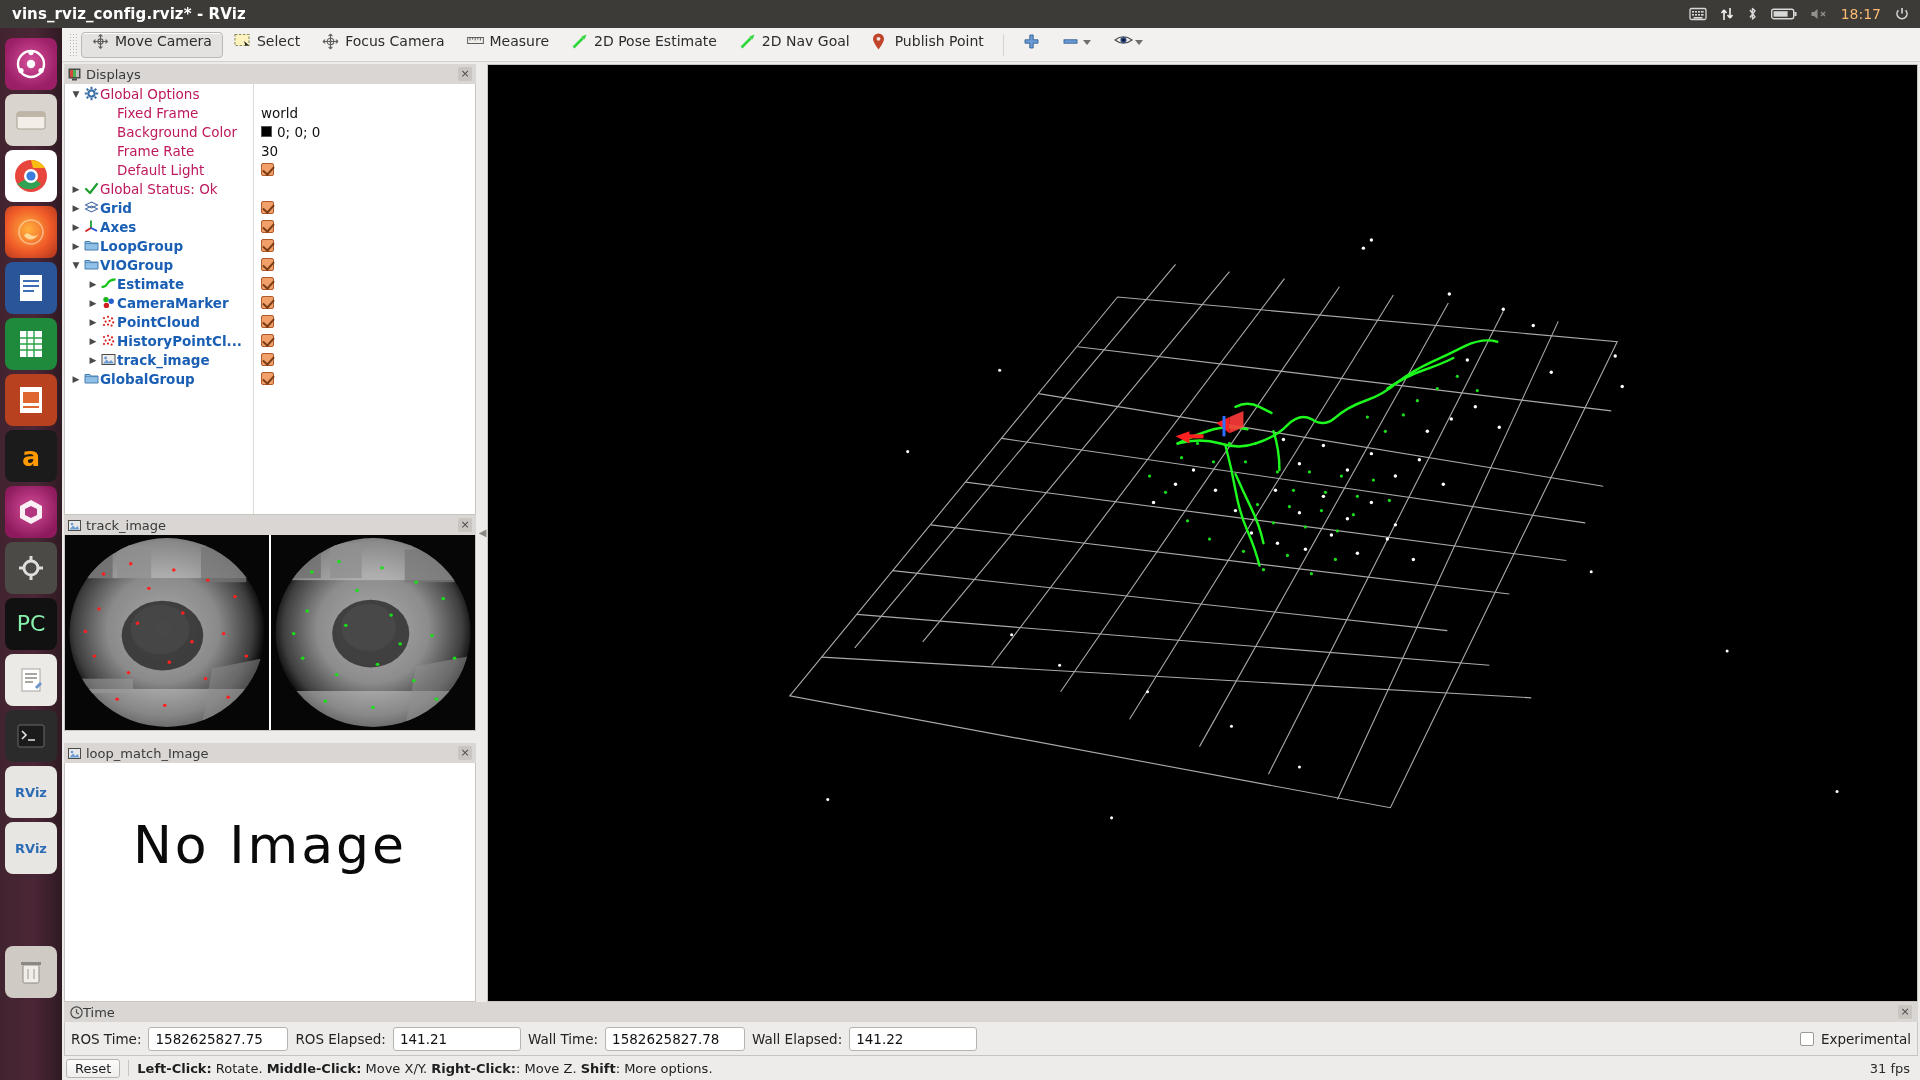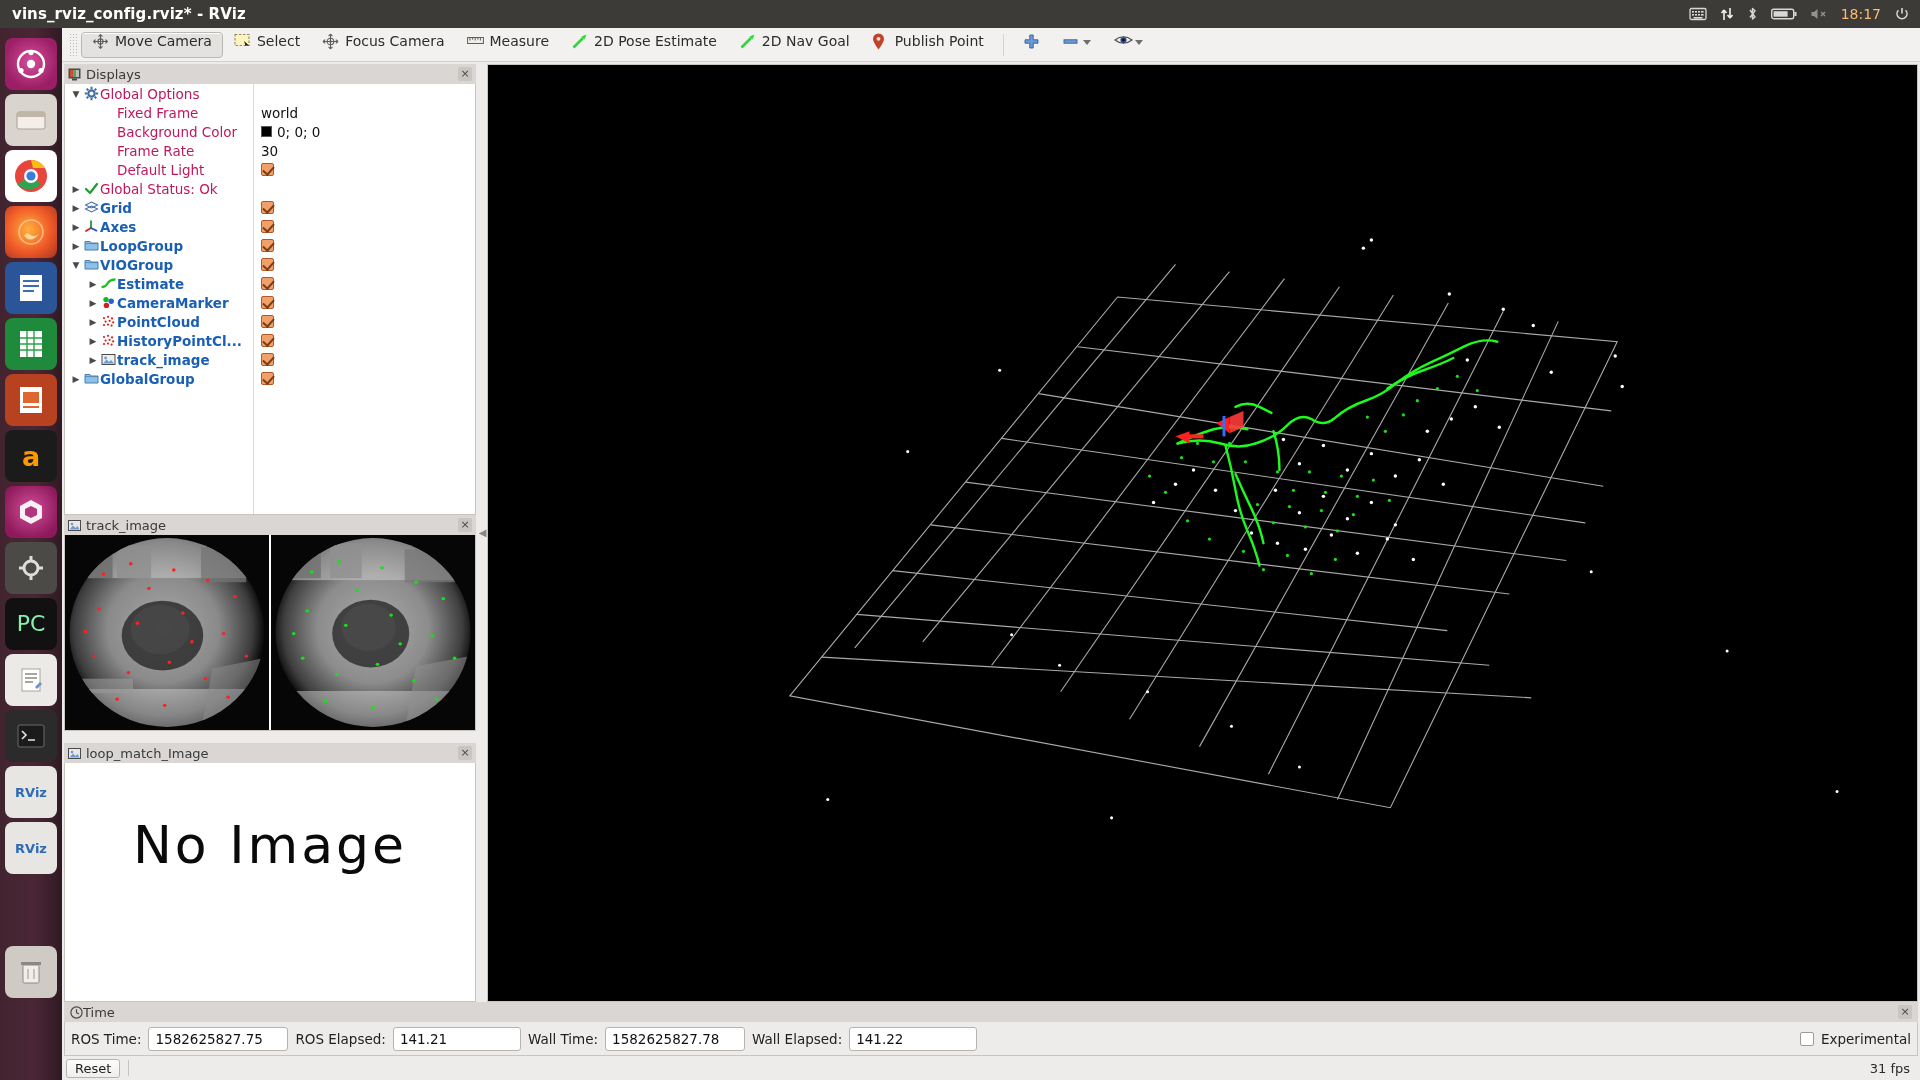--- a/index.html
+++ b/index.html
@@ -995,15 +995,16 @@
       <div id="experimental-wrap">
         <span class="chk-empty"></span>
         <span class="tlabel">Experimental</span>
       </div>
     </div>
   </div>
 
   <div id="statusbar">
     <span id="reset-btn">Reset</span>
     <span id="status-sep"></span>
+    <span id="status-text"><b>Left-Click:</b><span> Rotate. </span><b>Middle-Click:</b><span> Move X/Y. </span><b>Right-Click:</b><span>: Move Z. </span><b>Shift</b><span>: More options.</span></span>
     <span id="fps">31 fps</span>
   </div>
 </div>
 
 </body></html>

